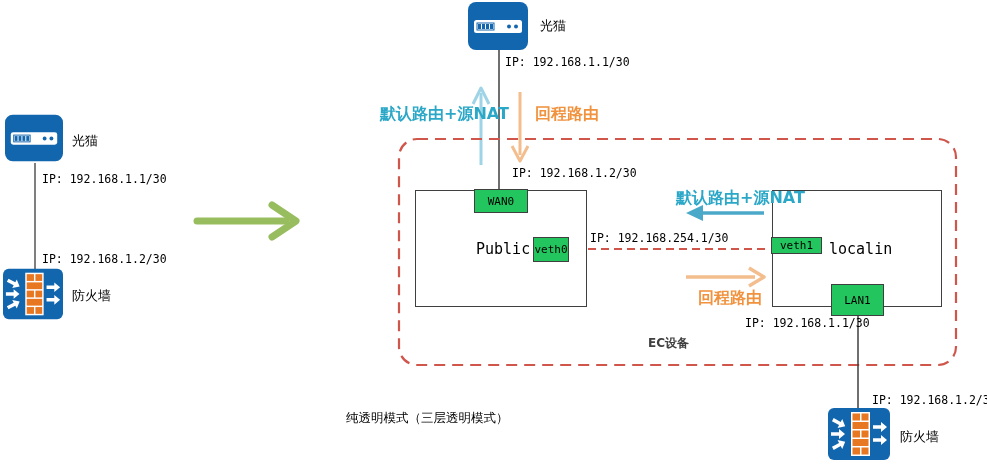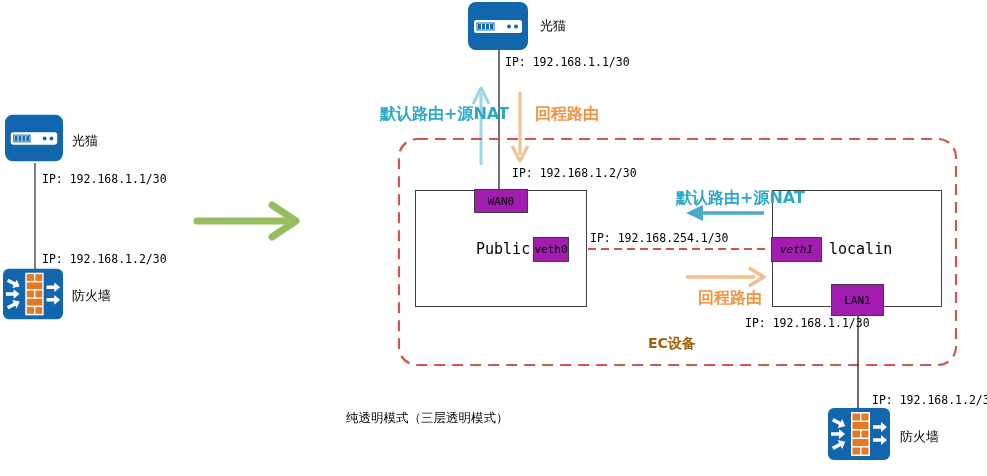--- a/index.html
+++ b/index.html
@@ -19,36 +19,36 @@
   .abs { position: absolute; }
   .ip-label {
     font-family: "DejaVu Sans Mono", "Liberation Mono", monospace;
     font-size: 11.5px; color: #000; white-space: nowrap;
   }
   .cn-label { font-size: 13px; color: #000; white-space: nowrap; }
   .node-box {
     border: 1.6px solid #3f3f3f; background: #ffffff;
   }
   .port-box {
-    border: 1.6px solid #3f3f3f; background: #a21caf;
+    border: 1.6px solid #3f3f3f; background: #22c55e;
     display: flex; align-items: center; justify-content: center;
     font-family: "DejaVu Sans Mono", "Liberation Mono", monospace;
     font-size: 11px; color: #000;
   }
   .sys-label {
     font-family: "DejaVu Sans Mono", "Liberation Mono", monospace;
     font-size: 15px; color: #000; white-space: nowrap;
   }
   .route-label {
     font-weight: bold; font-size: 16px; white-space: nowrap;
     font-family: "DejaVu Sans", "Liberation Sans", sans-serif;
   }
   .route-blue { color: #2ba7c7; }
   .route-orange { color: #f0923e; }
-  .ec-title { font-weight: bold; font-size: 14px; color: #a16207; white-space: nowrap; }
+  .ec-title { font-weight: bold; font-size: 12px; color: #404040; white-space: nowrap; }
   .notes {
     font-size: 12.5px; color: #000; line-height: 15.2px; white-space: pre;
   }
   .notes div { white-space: pre; }
   .icon-wrap { line-height: 0; }
 </style>
 </head>
 <body>
 
 <div class="canvas">
@@ -155,21 +155,21 @@
   <div class="abs route-label route-blue" style="left:380px; top:104px;">默认路由+源NAT</div>
   <div class="abs route-label route-orange" style="left:535px; top:104px;">回程路由</div>
   <div class="abs ip-label" style="left:512px; top:166px;">IP: 192.168.1.2/30</div>
 
   <div class="abs node-box" style="left:415px; top:190px; width:172px; height:117px;"></div>
   <div class="abs port-box" style="left:474px; top:189px; width:54px; height:24px;">WAN0</div>
   <div class="abs sys-label" style="left:476px; top:240px;">Public</div>
   <div class="abs port-box" style="left:533px; top:237px; width:36px; height:25px;">veth0</div>
 
   <div class="abs node-box" style="left:772px; top:190px; width:170px; height:117px;"></div>
-  <div class="abs port-box" style="left:771px; top:237px; width:51px; height:25px;font-style:italic;">veth1</div>
+  <div class="abs port-box" style="left:771px; top:237px; width:51px; height:17px;">veth1</div>
   <div class="abs sys-label" style="left:829px; top:240px;">localin</div>
   <div class="abs port-box" style="left:831px; top:284px; width:53px; height:32px;">LAN1</div>
 
   <div class="abs ip-label" style="left:590px; top:231px;">IP: 192.168.254.1/30</div>
   <div class="abs route-label route-blue" style="left:676px; top:188px;">默认路由+源NAT</div>
   <div class="abs route-label route-orange" style="left:698px; top:288px;">回程路由</div>
   <div class="abs ec-title" style="left:648px; top:335px;">EC设备</div>
   <div class="abs ip-label" style="left:745px; top:316px;">IP: 192.168.1.1/30</div>
 
   <div class="abs ip-label" style="left:872px; top:393px;">IP: 192.168.1.2/30</div>

